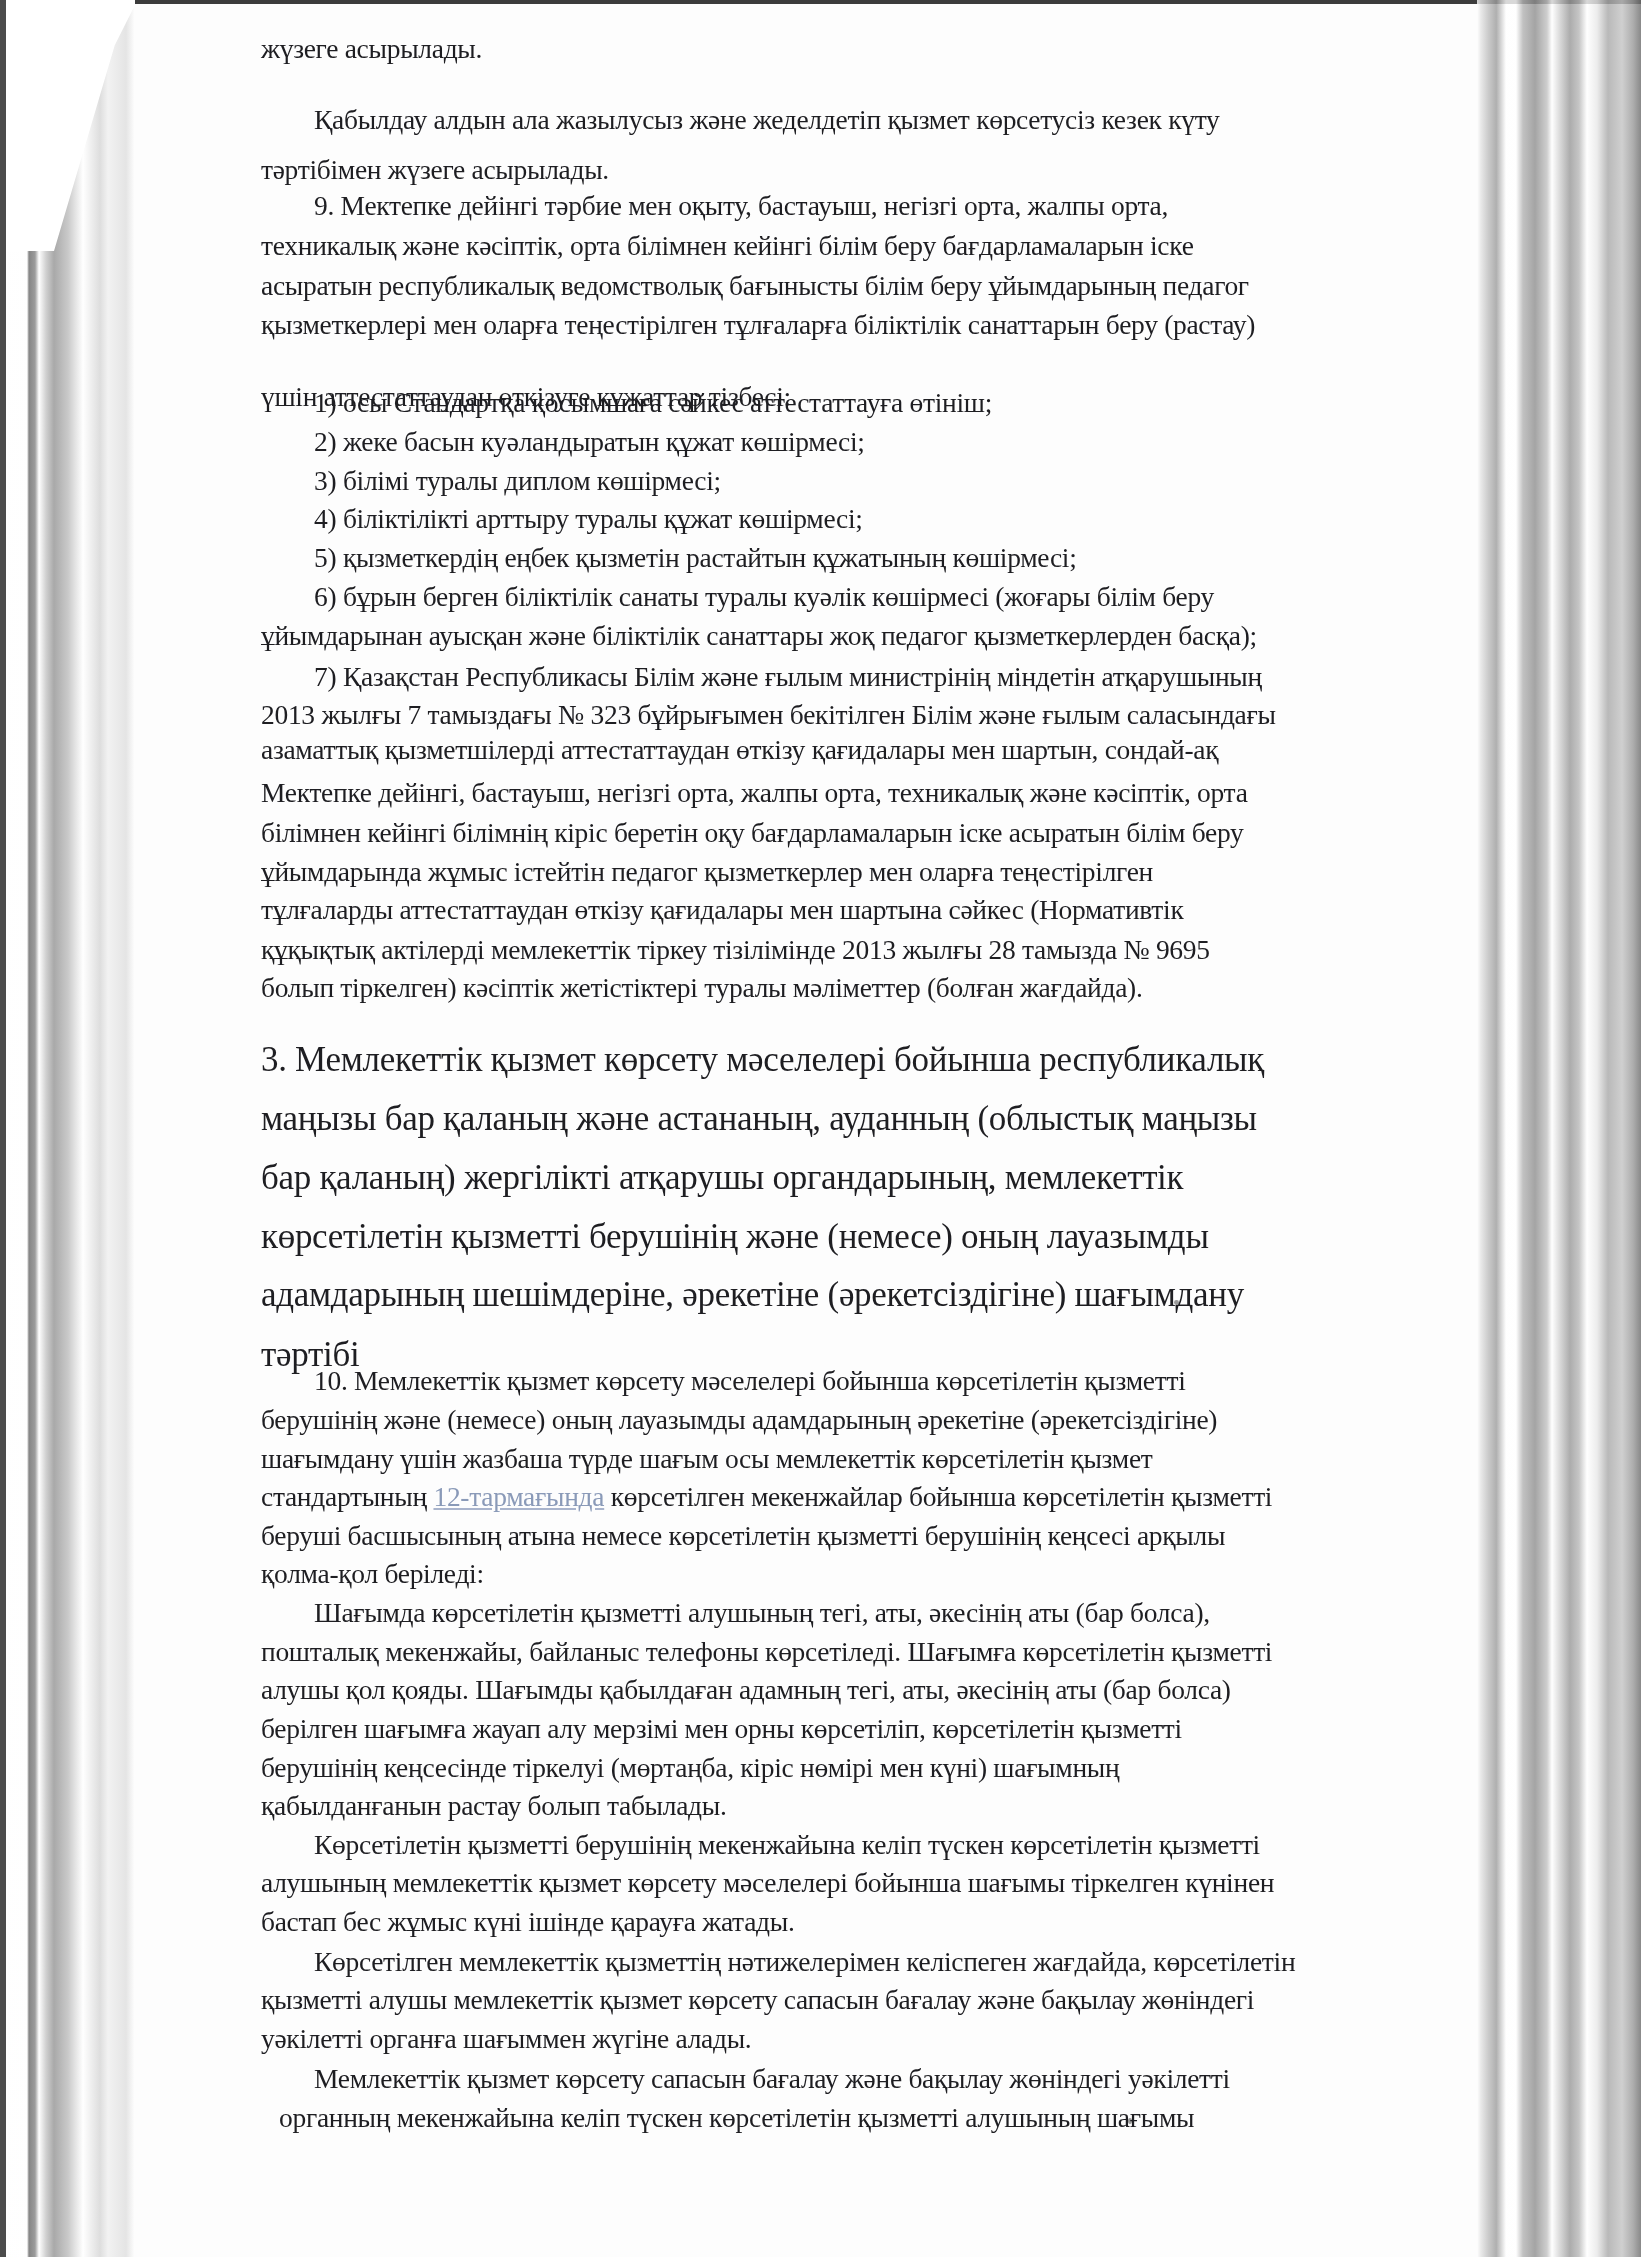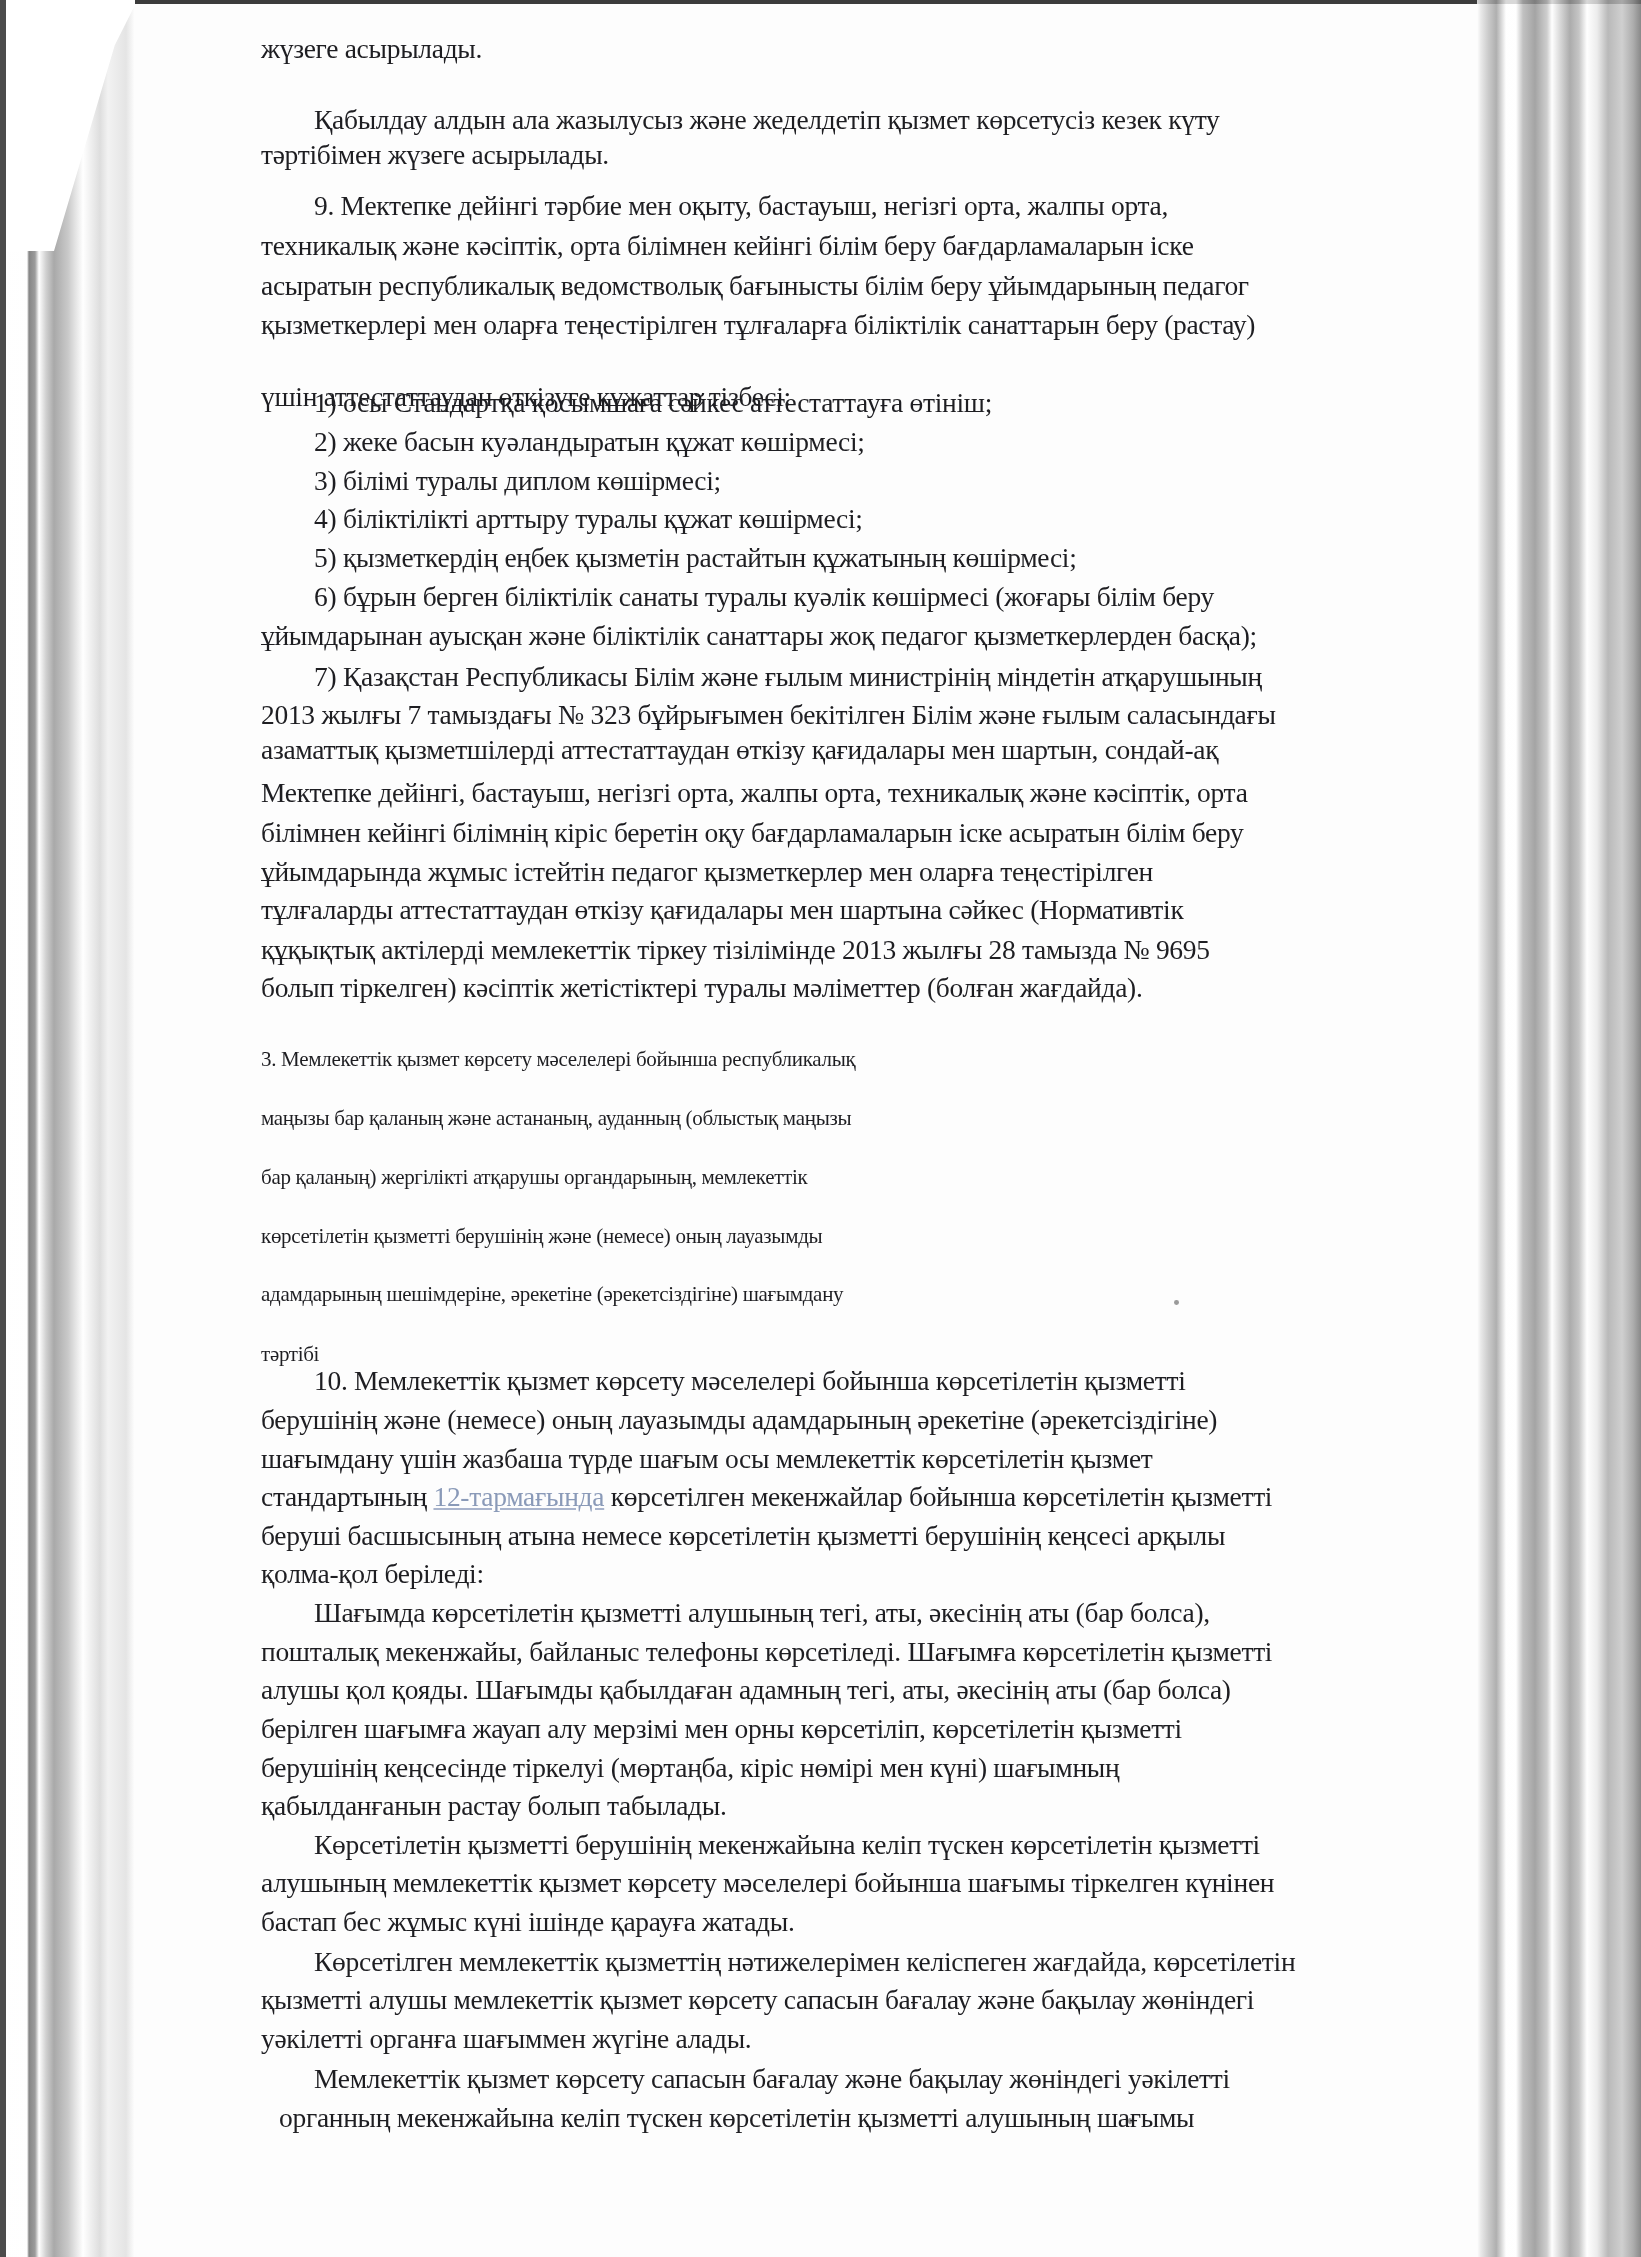--- a/index.html
+++ b/index.html
@@ -34,21 +34,21 @@
         #9a9a9a 156px, #6c6c6c 164px);
     opacity: 0.8;
   }
   .edge-top { position:absolute; left:0; top:0; width:1641px; height:3.9px; background:#3c3c3c; }
   .text-block {
     position: absolute; left: 261px; top: 0; width: 1246px;
     font-size: 27.5px; line-height: 39px; letter-spacing: -0.3px;
   }
   .line { position: absolute; left: 0; white-space: nowrap; }
   .indent { padding-left: 53px; }
-  .heading .line { font-size: 21px; }
+  .heading .line { font-size: 35px; }
   .link { color: #8a9ab8; text-decoration: underline; text-decoration-color: #a9b4cc; }
   .speck { position:absolute; width:4.8px; height:4.8px; border-radius:50%; background:#9a9a9a; }
 </style>
 </head>
 <body>
 
 <div class="page">
   <div class="edge-top"></div>
   <div class="edge-left"></div>
   <div class="edge-left-corner"></div>
@@ -56,21 +56,21 @@
   <div class="edge-right"></div>
 
   <div class="speck" style="left:1174px;top:1300px;"></div>
   <div class="speck" style="left:1128px;top:2118px;width:3.9px;height:5.8px;"></div>
 
   <div class="text-block">
 
     <div class="line" style="top:29px;">жүзеге асырылады.</div>
 
     <div class="line indent" style="top:100px;">Қабылдау алдын ала жазылусыз және жеделдетіп қызмет көрсетусіз кезек күту</div>
-    <div class="line" style="top:135px;">тәртібімен жүзеге асырылады.</div>
+    <div class="line" style="top:150px;">тәртібімен жүзеге асырылады.</div>
 
     <div class="line indent" style="top:186px;">9. Мектепке дейінгі тәрбие мен оқыту, бастауыш, негізгі орта, жалпы орта,</div>
     <div class="line" style="top:226px;">техникалық және кәсіптік, орта білімнен кейінгі білім беру бағдарламаларын іске</div>
     <div class="line" style="top:266px;">асыратын республикалық ведомстволық бағынысты білім беру ұйымдарының педагог</div>
     <div class="line" style="top:305px;">қызметкерлері мен оларға теңестірілген тұлғаларға біліктілік санаттарын беру (растау)</div>
     <div class="line" style="top:345px;margin-top:32px;">үшін аттестаттаудан өткізуге құжаттар тізбесі:</div>
 
     <div class="line indent" style="top:383px;">1) осы Стандартқа қосымшаға сәйкес аттестаттауға өтініш;</div>
     <div class="line indent" style="top:422px;">2) жеке басын куәландыратын құжат көшірмесі;</div>
     <div class="line indent" style="top:461px;">3) білімі туралы диплом көшірмесі;</div>

